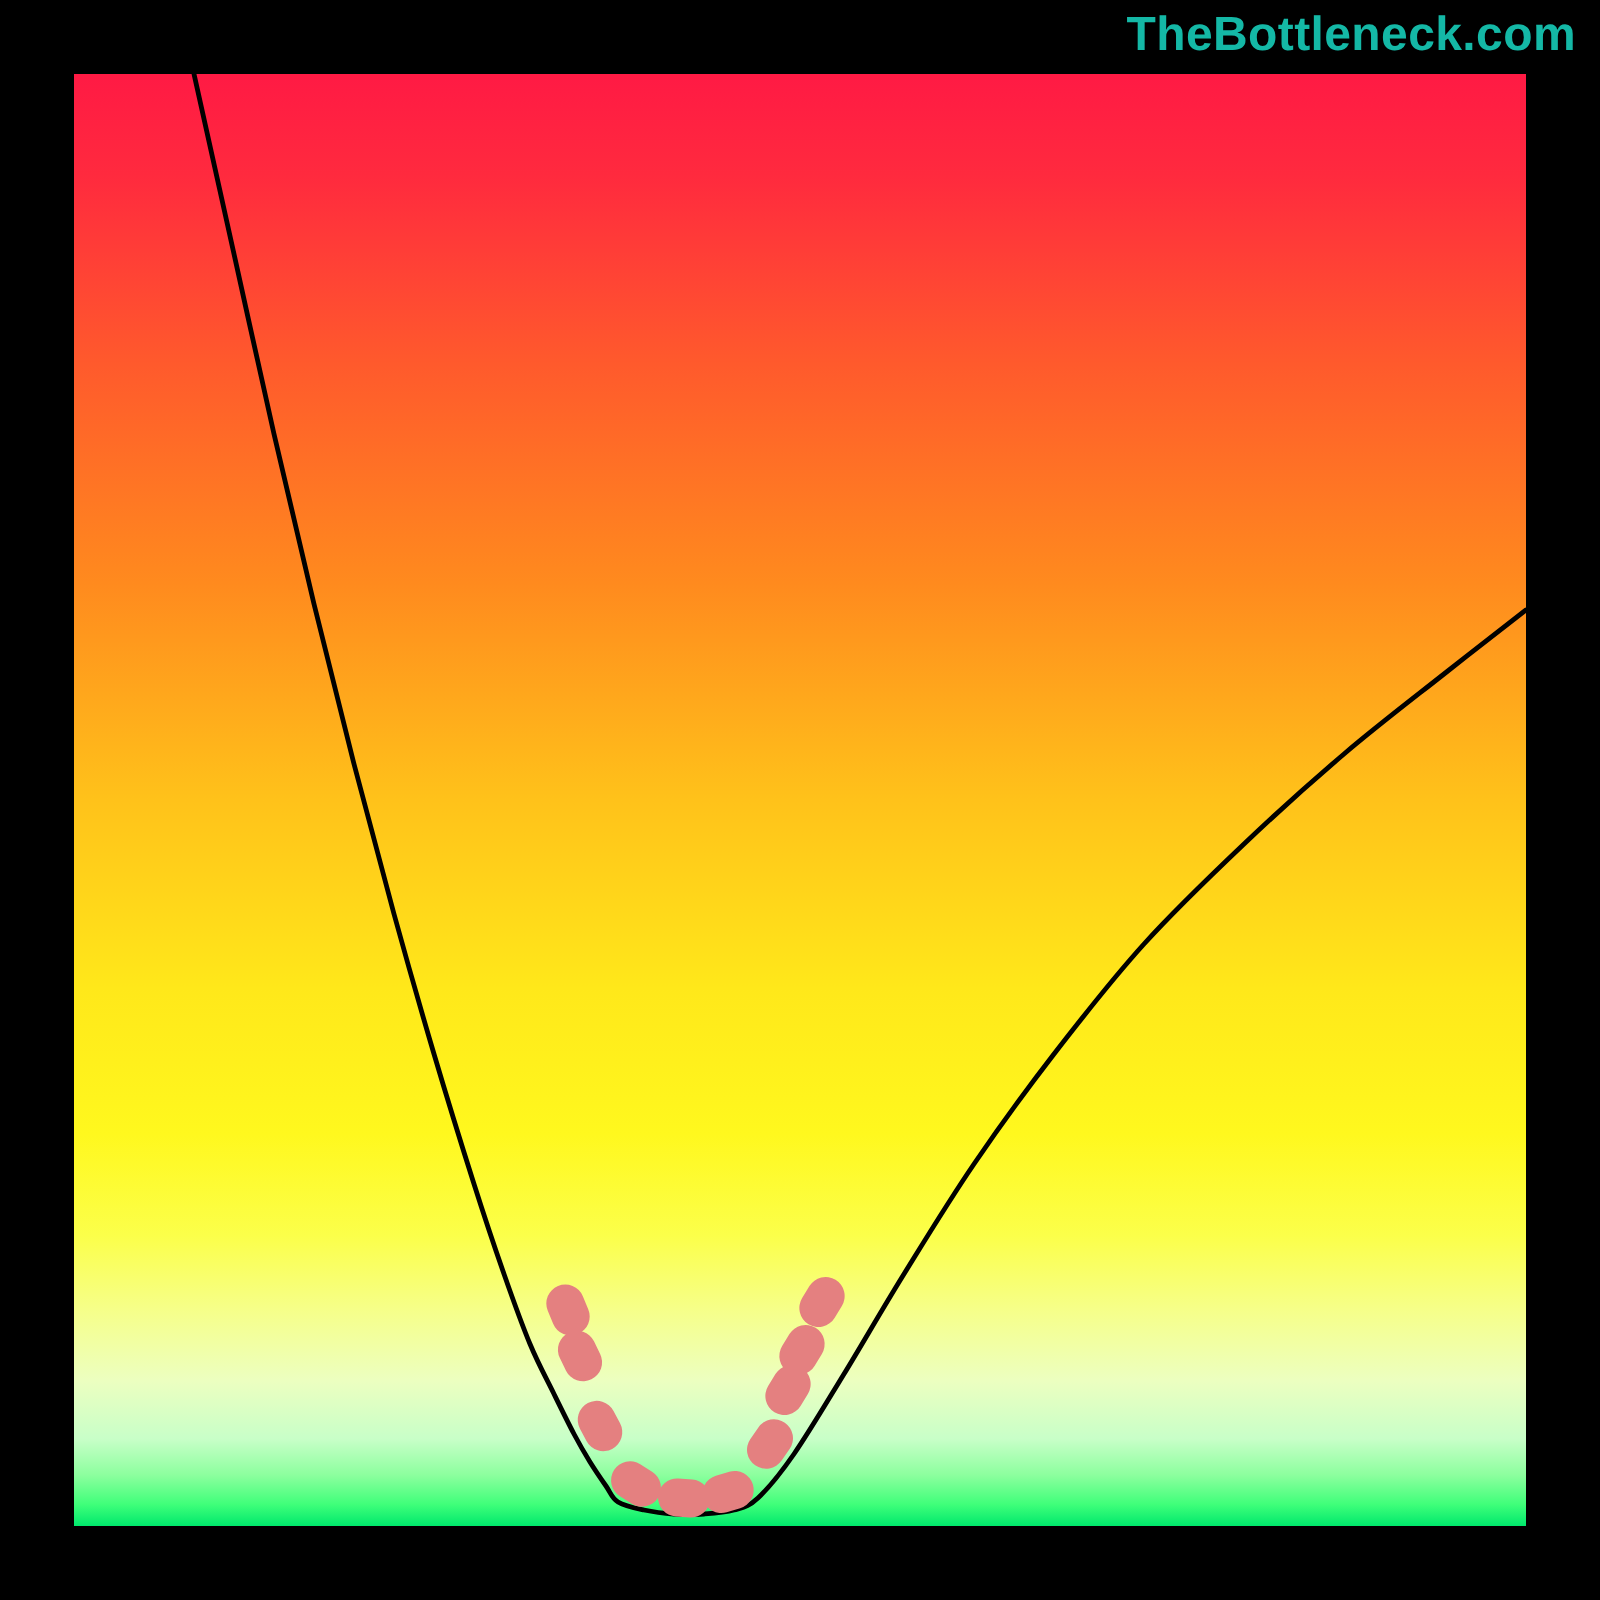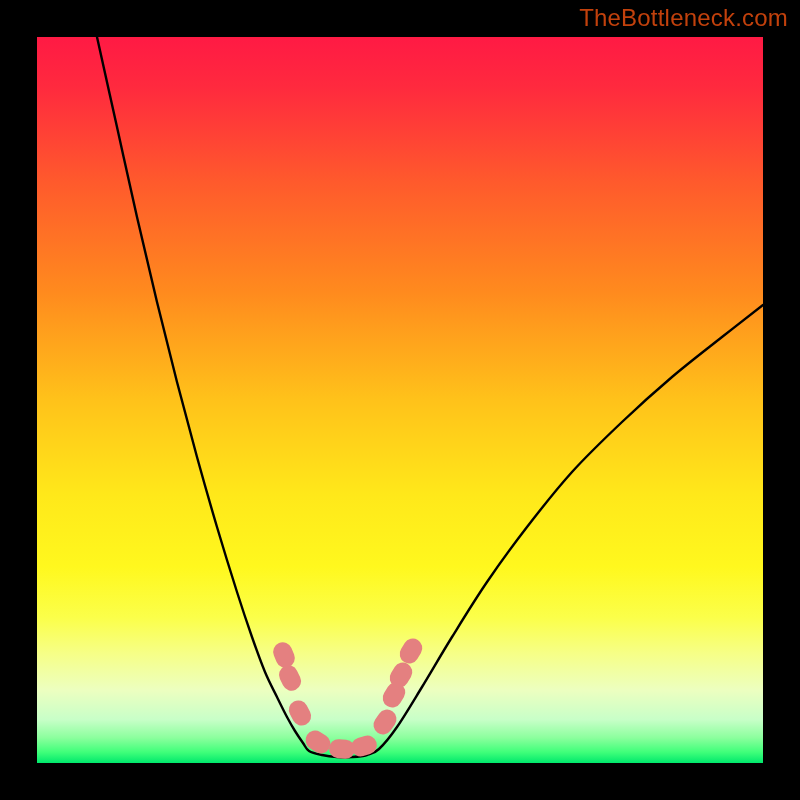--- a/index.html
+++ b/index.html
@@ -19,24 +19,24 @@
     background: #000;
   }
   .plot-area {
     position: absolute;
     overflow: hidden;
   }
   .watermark {
     position: absolute;
     top: 4px;
     right: 12px;
-    color: #c2410c;
+    color: #14b8a6;
     font-size: 24px;
     letter-spacing: 0.2px;
-    font-weight: 400;
+    font-weight: 700;
     z-index: 50;
   }
   .gradient-bg {
     position: absolute;
     inset: 0;
   }
   svg.curves {
     position: absolute;
     inset: 0;
   }

